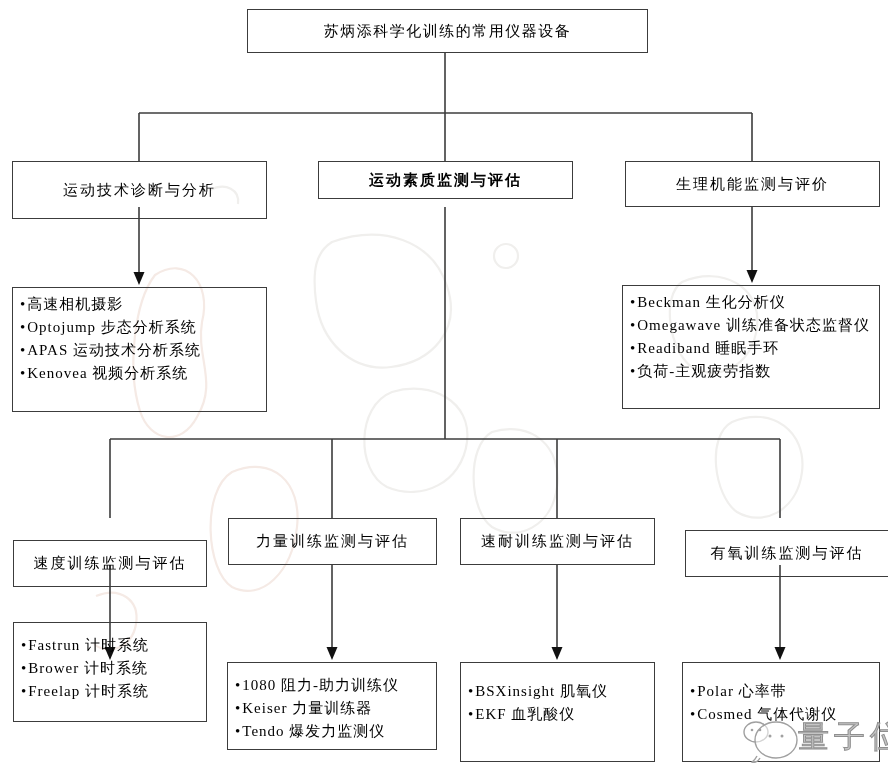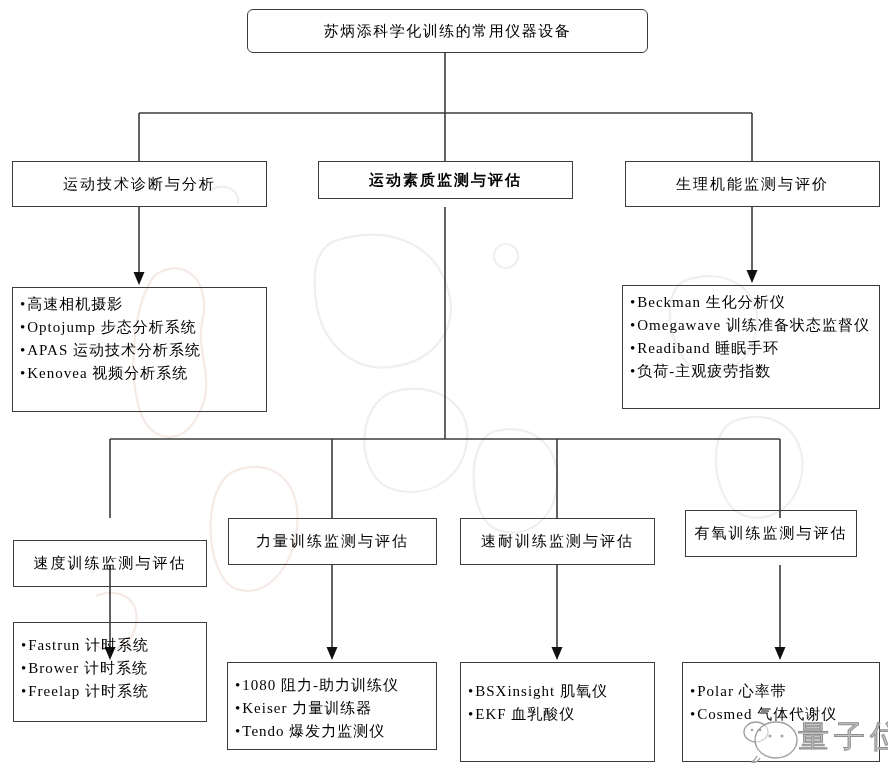--- a/index.html
+++ b/index.html
@@ -88,43 +88,43 @@
     <line x1="110" y1="565" x2="110" y2="649"></line>
     <polygon points="104.5,647 115.5,647 110,660"></polygon>
     <line x1="332" y1="565" x2="332" y2="649"></line>
     <polygon points="326.5,647 337.5,647 332,660"></polygon>
     <line x1="557" y1="565" x2="557" y2="649"></line>
     <polygon points="551.5,647 562.5,647 557,660"></polygon>
     <line x1="780" y1="565" x2="780" y2="649"></line>
     <polygon points="774.5,647 785.5,647 780,660"></polygon>
   </svg>
 
-  <div class="box label-box title-box" style="left:247px;top:9px;width:401px;height:44px;border-radius:6px;">苏炳添科学化训练的常用仪器设备</div>
+  <div class="box label-box title-box" style="left:247px;top:9px;width:401px;height:44px;">苏炳添科学化训练的常用仪器设备</div>
 
-  <div class="box label-box" style="left:12px;top:161px;width:255px;height:46px;">运动技术诊断与分析</div>
+  <div class="box label-box" style="left:12px;top:161px;width:255px;height:58px;">运动技术诊断与分析</div>
   <div class="box label-box" style="left:318px;top:161px;width:255px;height:38px;font-weight:bold;">运动素质监测与评估</div>
   <div class="box label-box" style="left:625px;top:161px;width:255px;height:46px;">生理机能监测与评价</div>
 
   <div class="box list-box" style="left:12px;top:287px;width:255px;height:125px;">
       <div class="li">高速相机摄影</div>
       <div class="li">Optojump 步态分析系统</div>
       <div class="li">APAS 运动技术分析系统</div>
       <div class="li">Kenovea 视频分析系统</div>
     </div>
   <div class="box list-box" style="left:622px;top:285px;width:258px;height:124px;">
       <div class="li">Beckman 生化分析仪</div>
       <div class="li">Omegawave 训练准备状态监督仪</div>
       <div class="li">Readiband 睡眠手环</div>
       <div class="li">负荷-主观疲劳指数</div>
     </div>
 
   <div class="box label-box" style="left:13px;top:518px;width:194px;height:47px;margin-top:22px;">速度训练监测与评估</div>
   <div class="box label-box" style="left:228px;top:518px;width:209px;height:47px;">力量训练监测与评估</div>
   <div class="box label-box" style="left:460px;top:518px;width:195px;height:47px;">速耐训练监测与评估</div>
-  <div class="box label-box" style="left:685px;top:510px;width:172px;height:47px;font-family:Liberation Mono, monospace;">有氧训练监测与评估</div>
+  <div class="box label-box" style="left:685px;top:530px;width:204px;height:47px;font-family:Liberation Mono, monospace;">有氧训练监测与评估</div>
 
   <div class="box list-box pad-md" style="left:13px;top:622px;width:194px;height:100px;">
       <div class="li">Fastrun 计时系统</div>
       <div class="li">Brower 计时系统</div>
       <div class="li">Freelap 计时系统</div>
     </div>
   <div class="box list-box pad-md" style="left:227px;top:662px;width:210px;height:88px;">
       <div class="li">1080 阻力-助力训练仪</div>
       <div class="li">Keiser 力量训练器</div>
       <div class="li">Tendo 爆发力监测仪</div>

